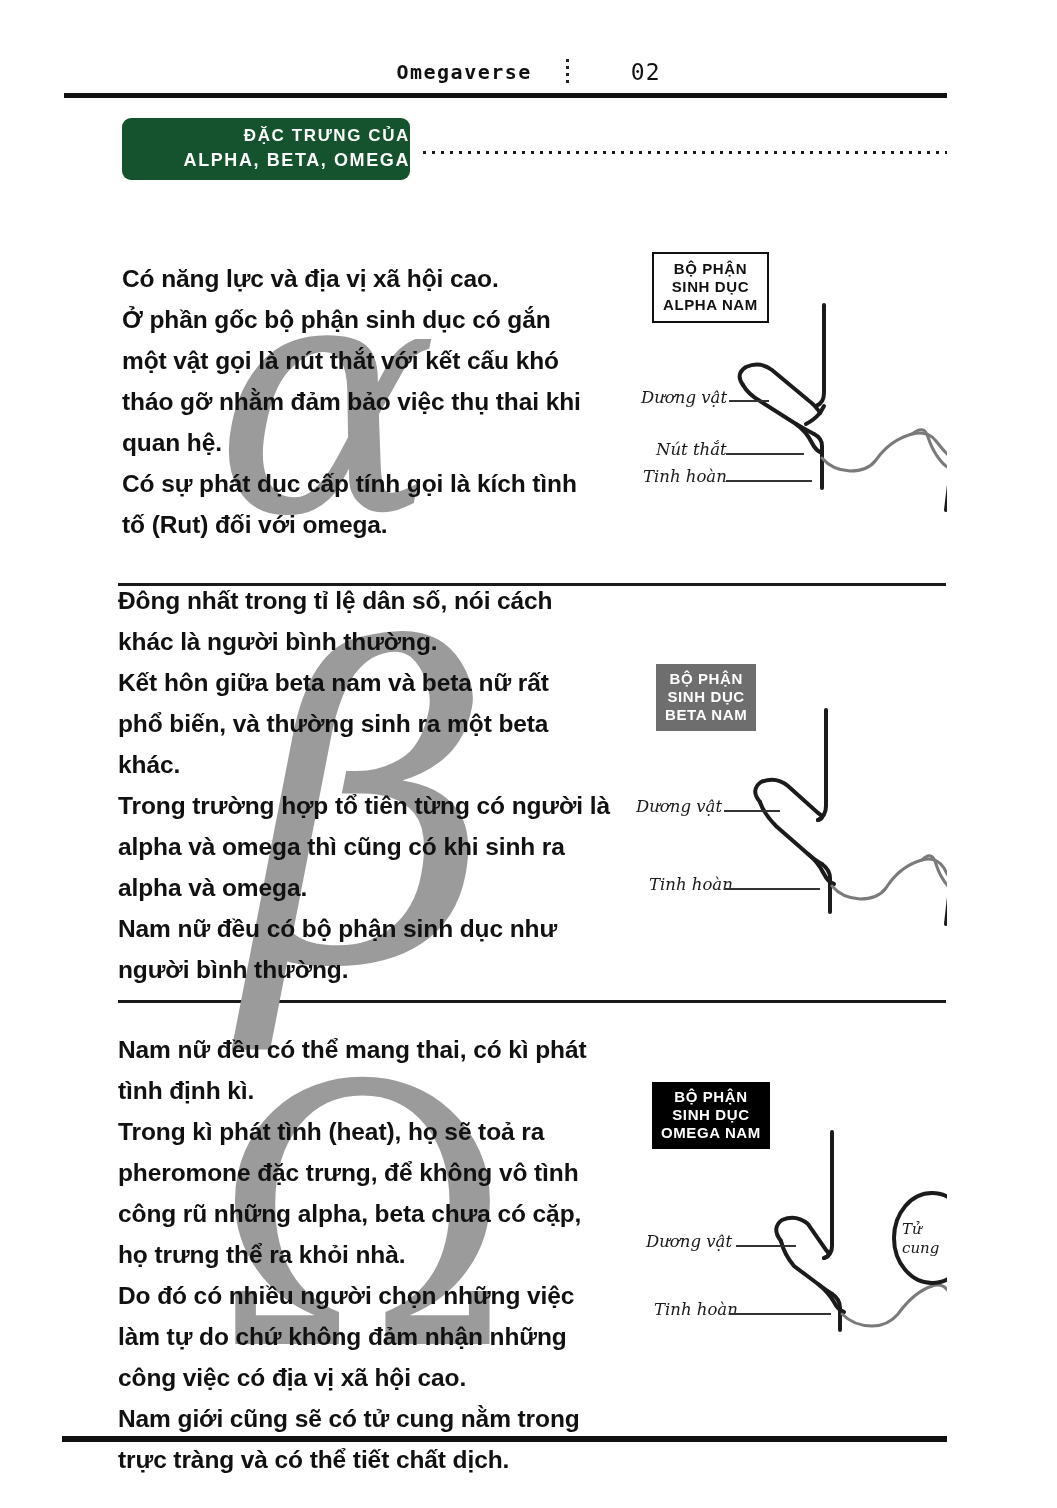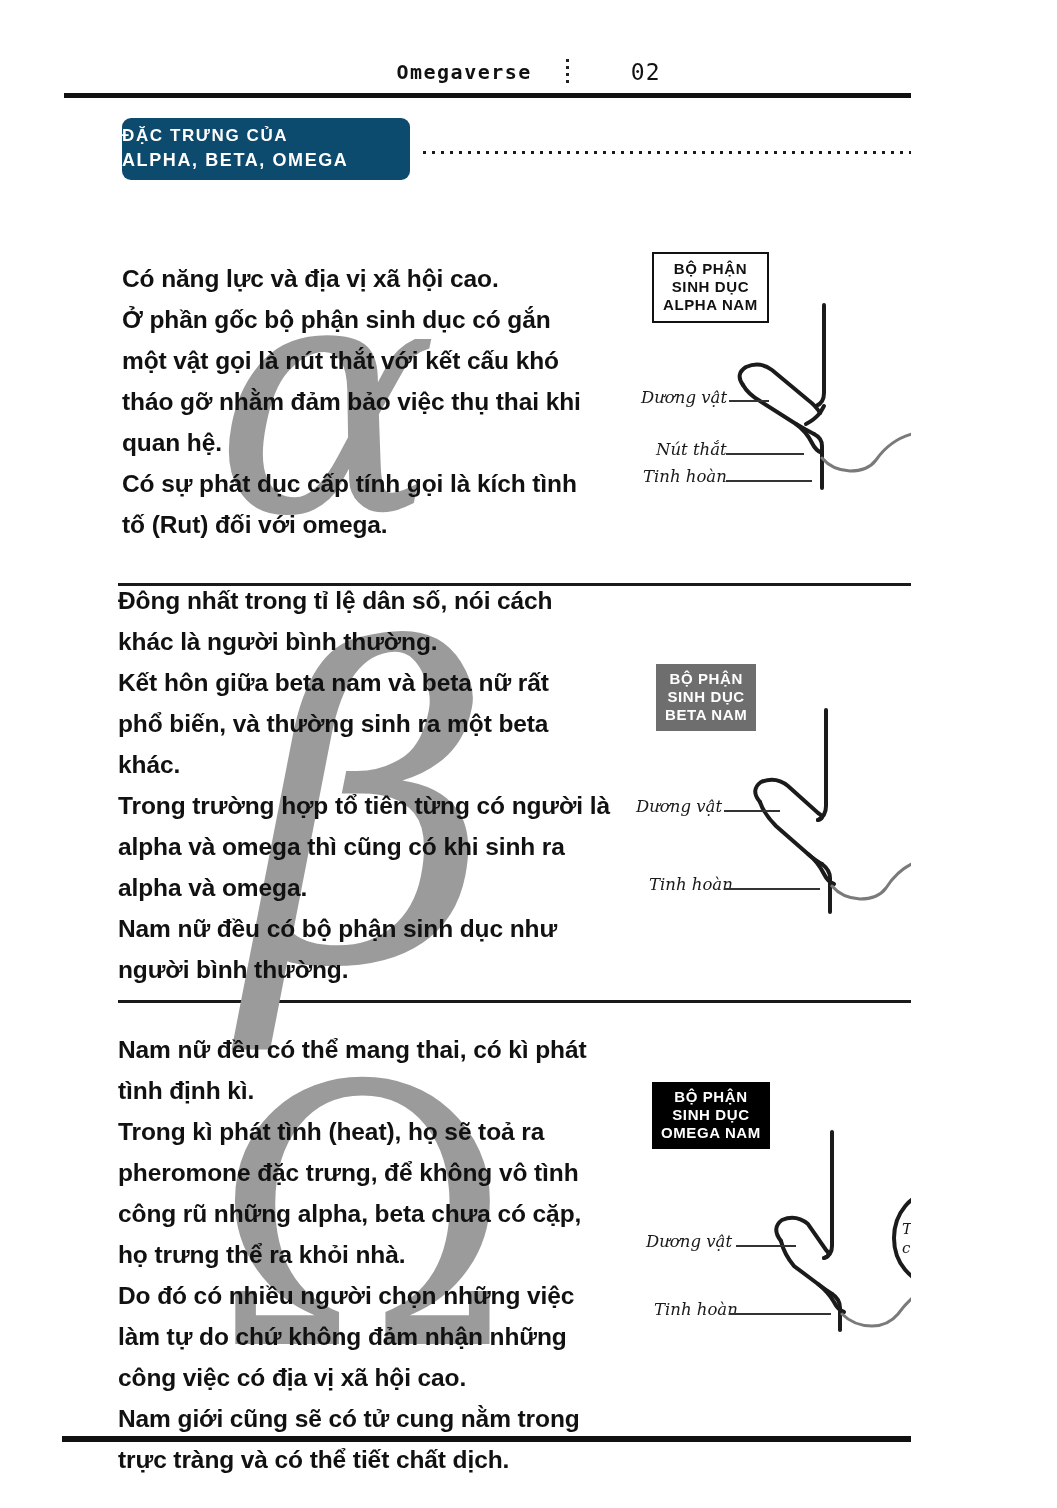--- a/index.html
+++ b/index.html
@@ -9,20 +9,21 @@
   }
   body {
     font-family: "Liberation Sans", sans-serif;
   }
   .page {
     position: relative;
     width: 911px;
     height: 1508px;
     background: #ffffff;
     overflow: hidden;
+    padding-left: 36px;
   }
 
   
   .header {
     position: absolute;
     left: 0;
     top: 55px;
     width: 1057px;
     height: 34px;
     display: flex;
@@ -59,25 +60,25 @@
     background: #111111;
   }
 
   
   .title-chip {
     position: absolute;
     left: 122px;
     top: 118px;
     width: 288px;
     height: 62px;
-    background: #0c4a6e;
+    background: #14532d;
     border-radius: 9px;
     display: flex;
     flex-direction: column;
-    align-items: flex-start;
+    align-items: flex-end;
     justify-content: center;
     color: #ffffff;
   }
   .title-chip .l1,
   .title-chip .l2 {
     font-size: 17px;
     font-weight: bold;
     letter-spacing: 1.6px;
     line-height: 1.35;
     white-space: nowrap;

